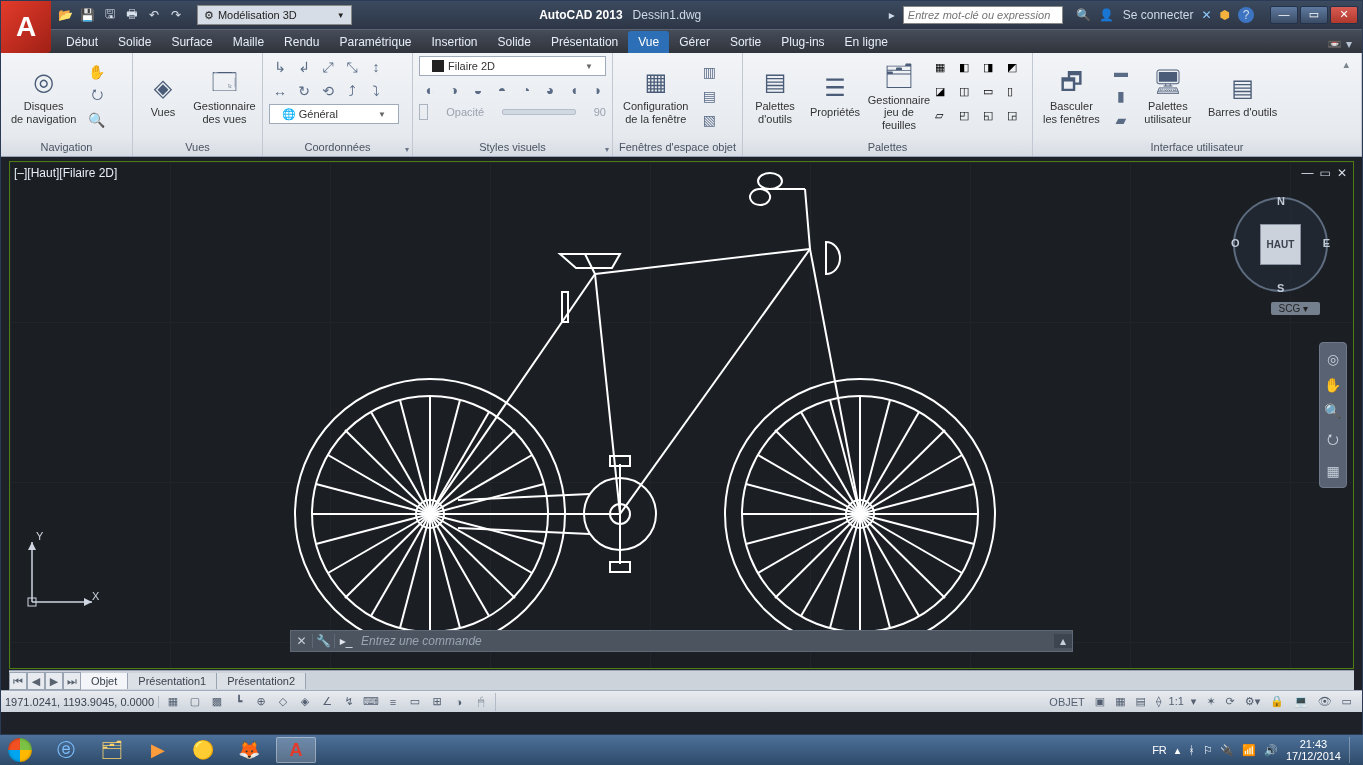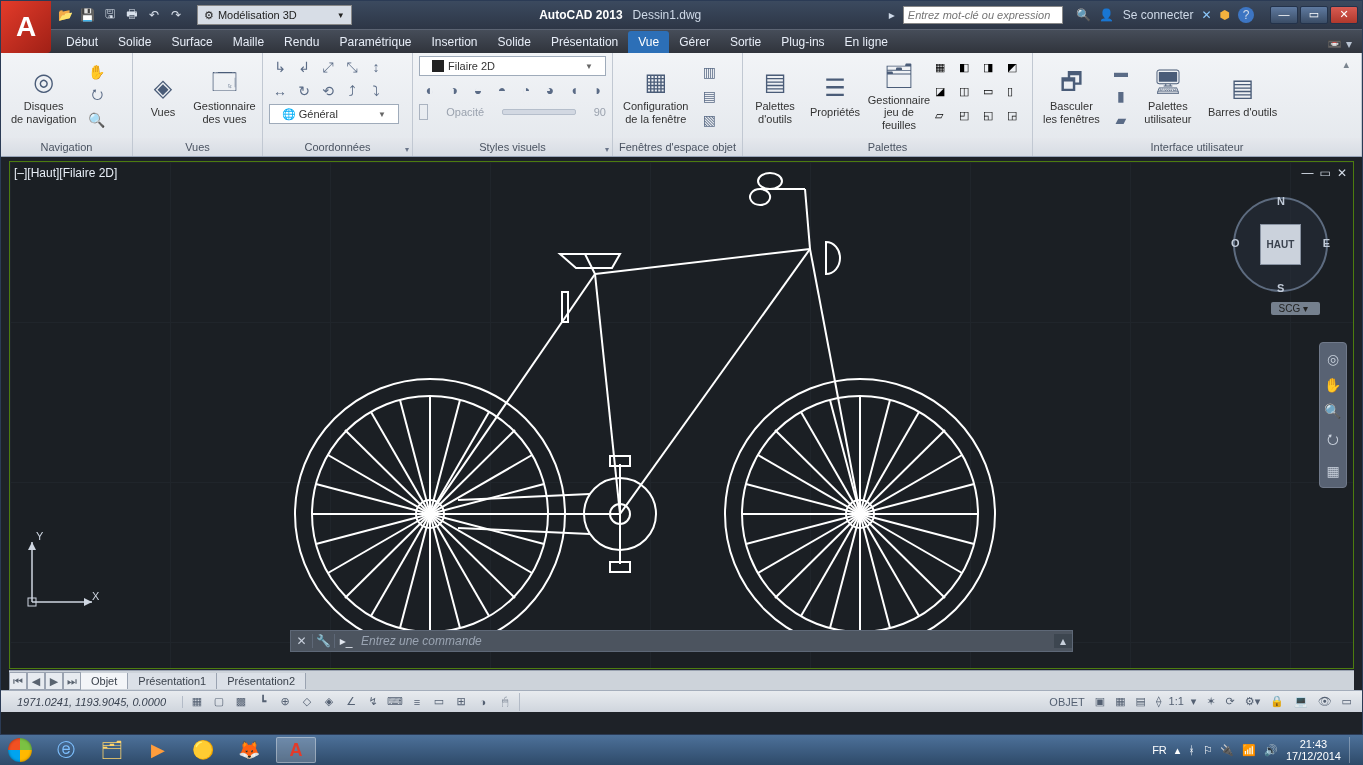--- a/index.html
+++ b/index.html
@@ -77,21 +77,21 @@
 
   
   .layout-tabs { position:absolute; left:8px; right:8px; bottom:44px; height:20px; background:#cdd3da; display:flex; align-items:center; font-size:11px; border-top:1px solid #9aa3b1; }
   .layout-tabs .navbtns { display:flex; }
   .layout-tabs .navbtns span { width:18px; height:18px; border:1px solid #9aa3b1; background:#e7ebf0; text-align:center; line-height:16px; color:#59636f; }
   .layout-tabs .ltab { padding:2px 10px; border-right:1px solid #9aa3b1; background:#dbe0e7; color:#3b424c; }
   .layout-tabs .ltab.active { background:#f3f5f8; font-weight:500; }
 
   
   .statusbar { position:absolute; left:0; right:0; bottom:22px; height:22px; background:linear-gradient(#e8ebef,#cfd5dd); display:flex; align-items:center; font-size:11px; color:#394250; border-top:1px solid #a4adbb; }
-  .statusbar .coords { padding:0 16px; border-right:1px solid #b3bbc7;font-style:italic; }
+  .statusbar .coords { padding:0 4px; border-right:1px solid #b3bbc7; }
   .statusbar .toggles { display:flex; gap:2px; padding:0 4px; border-right:1px solid #b3bbc7; }
   .statusbar .toggles span { width:20px; height:18px; display:flex; align-items:center; justify-content:center; color:#546072; }
   .statusbar .right { margin-left:auto; display:flex; align-items:center; gap:2px; padding-right:6px; }
   .statusbar .right span { padding:0 4px; color:#546072; }
   .statusbar .right .word { font-size:11px; }
 
   
   .taskbar { position:absolute; left:0; right:0; bottom:0; height:30px; background:linear-gradient(#4d719a,#2e4a69); display:flex; align-items:center; color:#fff; }
   .taskbar .start { width:40px; height:30px; display:flex; align-items:center; justify-content:center; }
   .start-orb { width:24px; height:24px; border-radius:50%; background:

